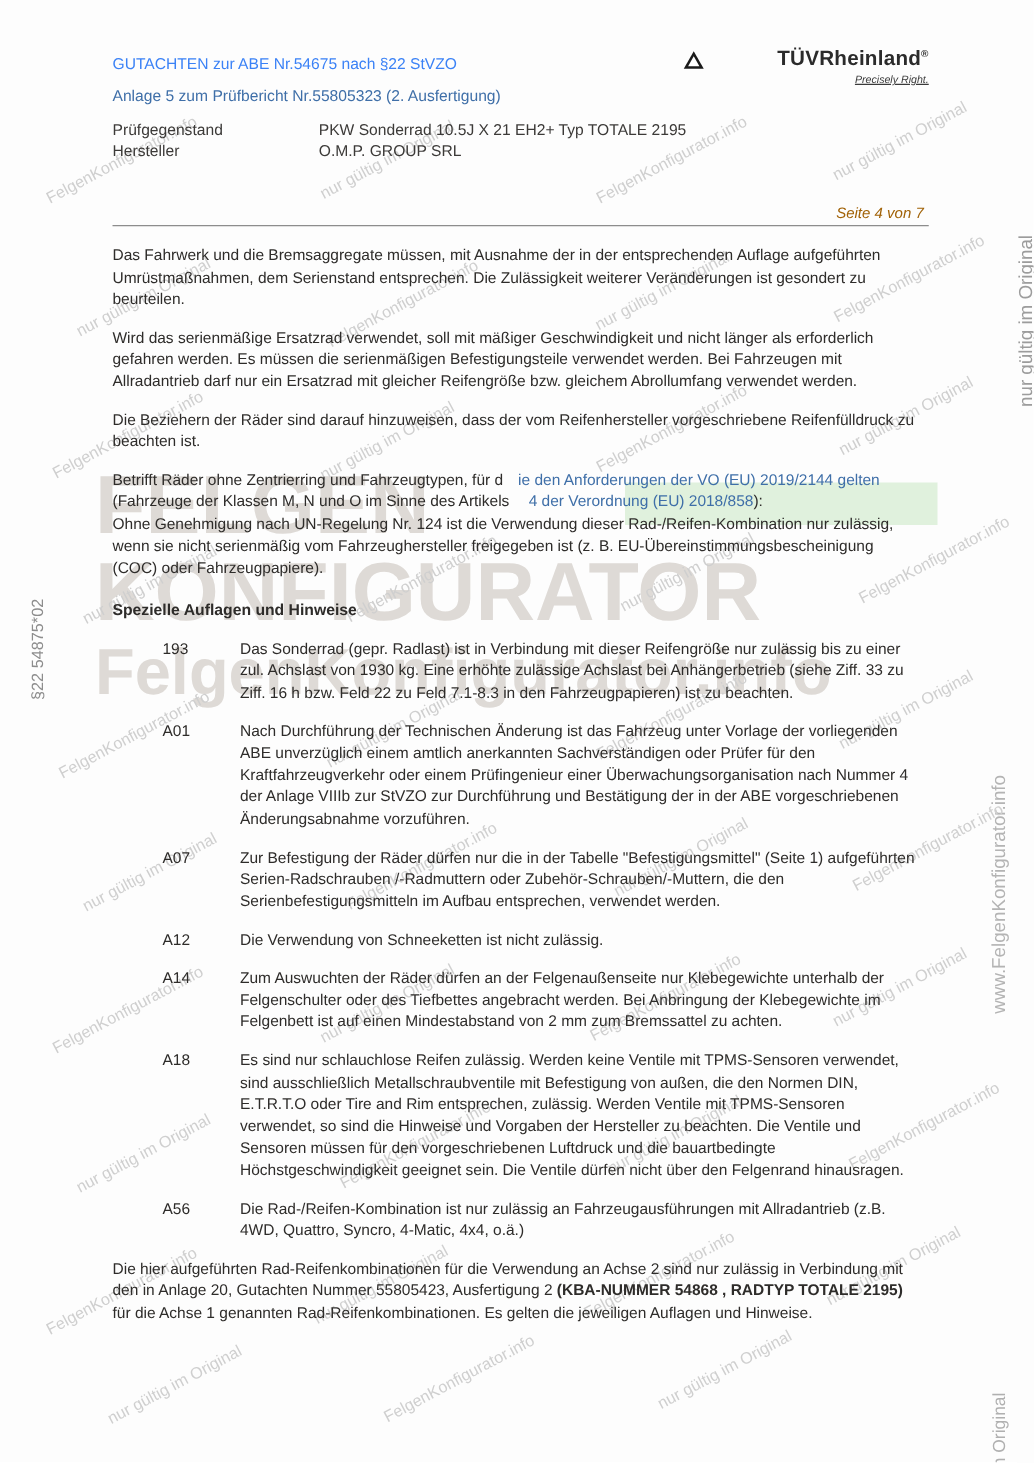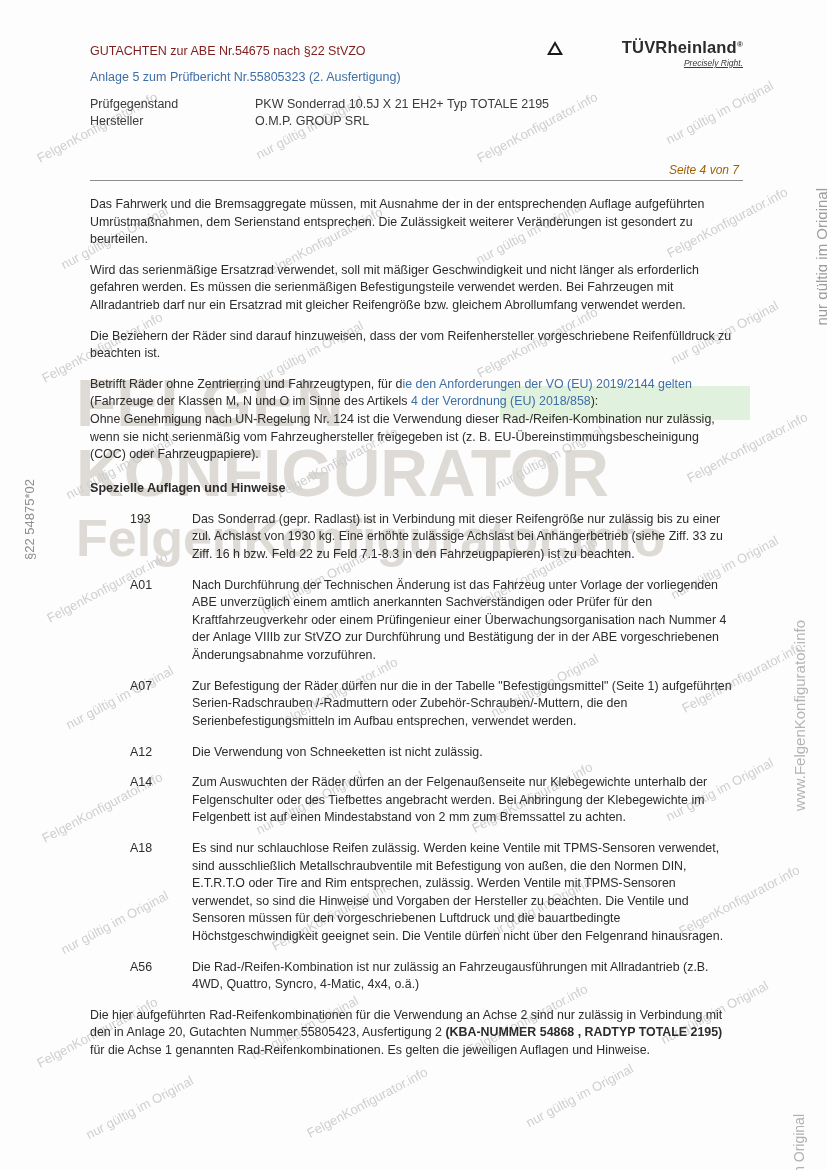--- a/index.html
+++ b/index.html
@@ -112,21 +112,21 @@
     z-index: 3;
   }
   .hdr {
     position: absolute;
     left: 90px;
     top: 44px;
     width: 650px;
     font-size: 12.5px;
     color: #53514f;
   }
-  .hdr-line1 { color: #7f1d1d; }
+  .hdr-line1 { color: #3b82f6; }
   .hdr-line2 {
     color: #3f6fa8;
     margin-top: 12px;
   }
   .hdr-tbl {
     margin-top: 13px;
     width: 560px;
     border-collapse: collapse;
     font-size: 12.5px;
     color: #3c3a38;
@@ -206,21 +206,21 @@
     display: flex;
     margin-bottom: 13px;
   }
   .item .code {
     font-weight: 400;
     width: 62px;
     flex: 0 0 62px;
     margin-left: 40px;
   }
   .item .txt { flex: 1 1 auto; }
-  .blue { color: #3f6fa8; }
+  .blue { color: #3f6fa8; padding-left: 12px; }
   .bold { font-weight: 700; }
 </style>
 </head>
 <body>
 
 <div class="page">
 
   <div class="wm-layer">
     <div class="wm-green"></div>
 

